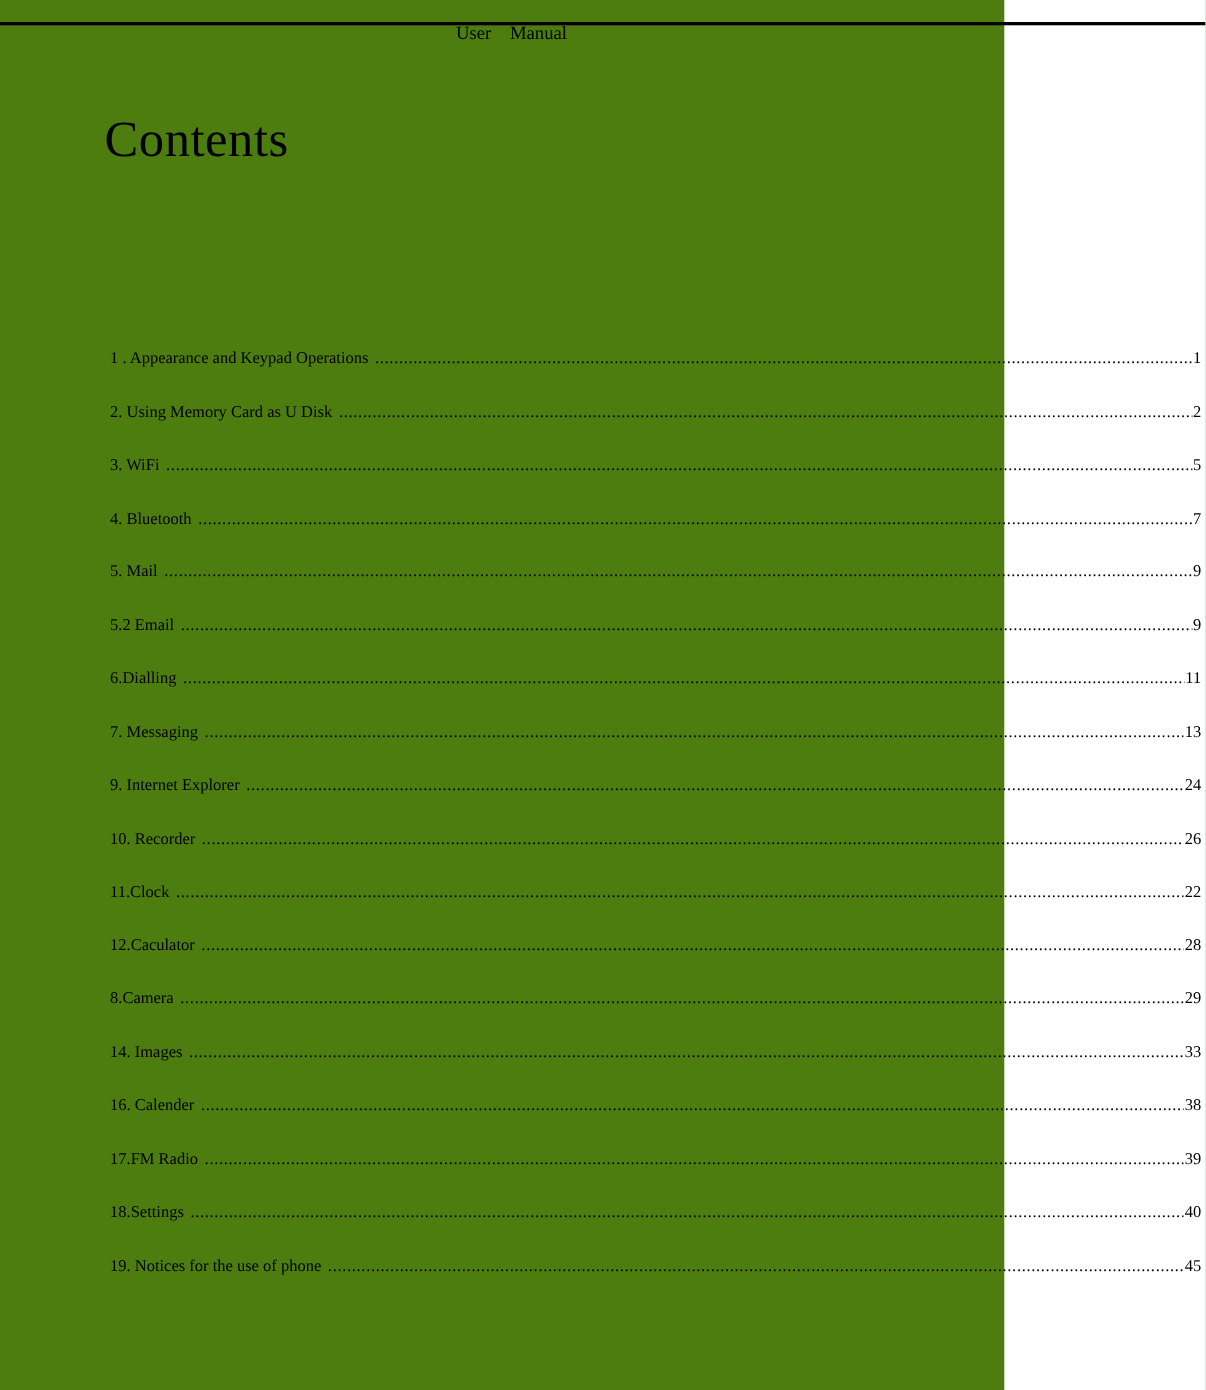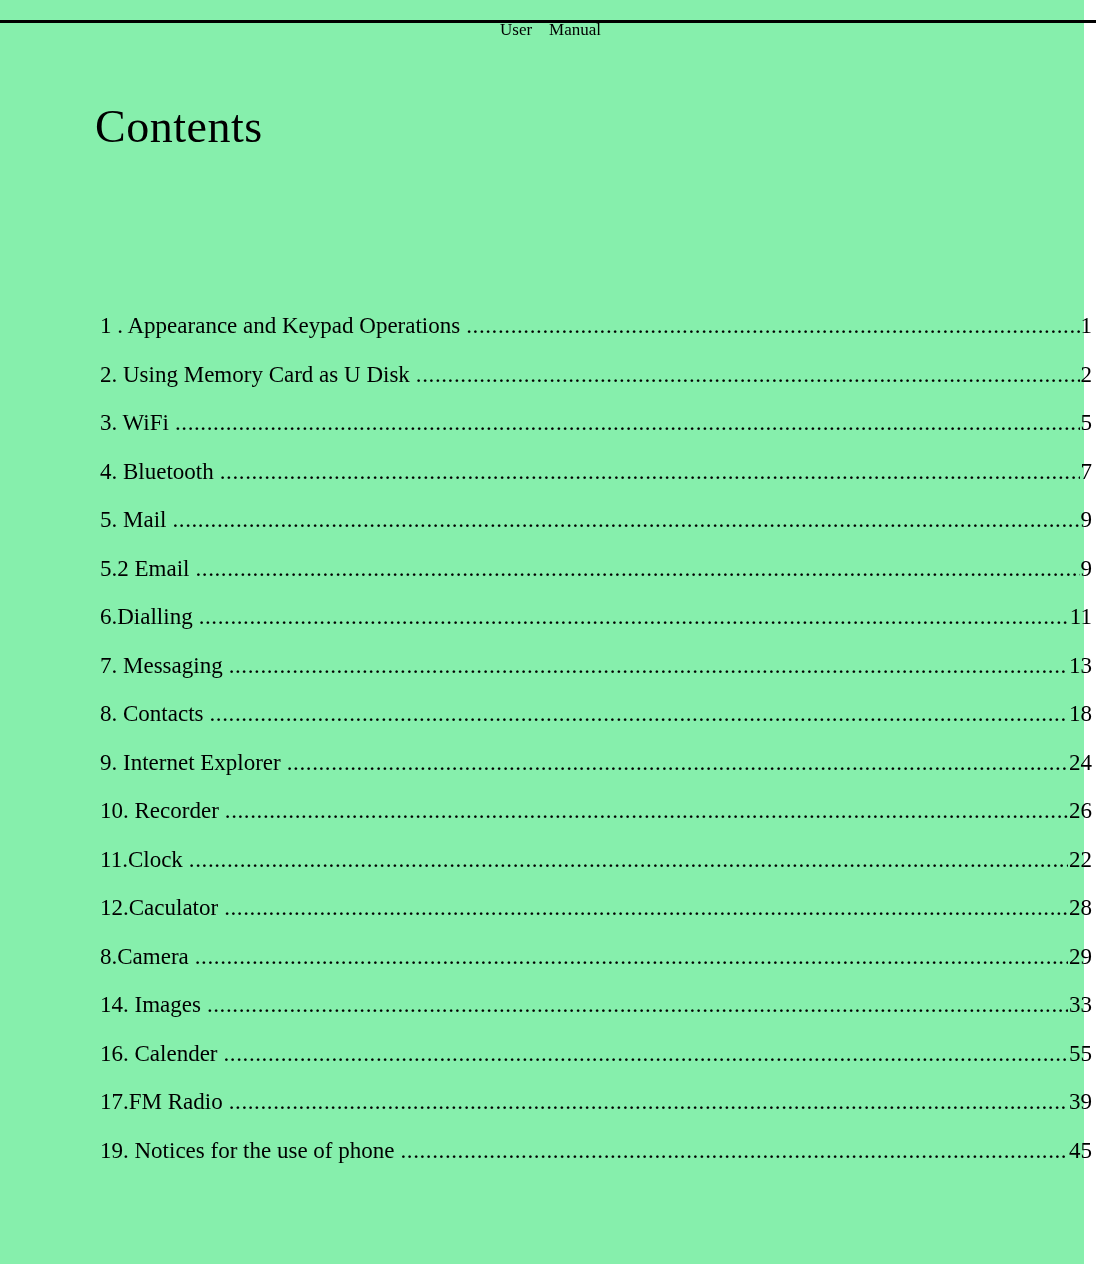--- a/index.html
+++ b/index.html
@@ -7,23 +7,23 @@
     padding: 0;
     width: 1096px;
     height: 1264px;
     background: #ffffff;
     overflow: hidden;
     font-family: "Liberation Serif", serif;
     color: #000;
   }
   .page {
     position: relative;
-    width: 1084px;
+    width: 913px;
     height: 1264px;
-    background: #86efac;
+    background: #4d7c0f;
   }
   .header {
     position: absolute;
     top: 1px;
     left: 0;
     width: 100%;
     text-align: center;
     font-size: 17px;
     line-height: 19px;
     white-space: pre;
@@ -50,21 +50,21 @@
     position: absolute;
     top: 302px;
     left: 100px;
     width: 992px;
   }
   .toc-row {
     display: flex;
     align-items: flex-start;
     height: 48.5px;
     line-height: 48.5px;
-    font-size: 23px;
+    font-size: 15px;
     cursor: default;
     font-family: Liberation Serif, serif;
   }
   .toc-label {
     white-space: pre;
     flex: 0 0 auto;
   }
   .toc-leader {
     flex: 1 1 auto;
     overflow: hidden;
@@ -137,25 +137,20 @@
     <span class="toc-leader"></span>
     <span class="toc-page">11</span>
   </div>
 
   <div class="toc-row">
     <span class="toc-label">7. Messaging</span>
     <span class="toc-leader"></span>
     <span class="toc-page">13</span>
   </div>
 
-  <div class="toc-row">
-    <span class="toc-label">8. Contacts</span>
-    <span class="toc-leader"></span>
-    <span class="toc-page">18</span>
-  </div>
 
   <div class="toc-row">
     <span class="toc-label">9. Internet Explorer</span>
     <span class="toc-leader"></span>
     <span class="toc-page">24</span>
   </div>
 
   <div class="toc-row">
     <span class="toc-label">10. Recorder</span>
     <span class="toc-leader"></span>
@@ -183,29 +178,34 @@
   <div class="toc-row">
     <span class="toc-label">14. Images</span>
     <span class="toc-leader"></span>
     <span class="toc-page">33</span>
   </div>
 
 
   <div class="toc-row">
     <span class="toc-label">16. Calender</span>
     <span class="toc-leader"></span>
-    <span class="toc-page">55</span>
+    <span class="toc-page">38</span>
   </div>
 
   <div class="toc-row">
     <span class="toc-label">17.FM Radio</span>
     <span class="toc-leader"></span>
     <span class="toc-page">39</span>
   </div>
 
+  <div class="toc-row">
+    <span class="toc-label">18.Settings</span>
+    <span class="toc-leader"></span>
+    <span class="toc-page">40</span>
+  </div>
 
   <div class="toc-row">
     <span class="toc-label">19. Notices for the use of phone</span>
     <span class="toc-leader"></span>
     <span class="toc-page">45</span>
   </div>
 </div>
 
 </div>
 

